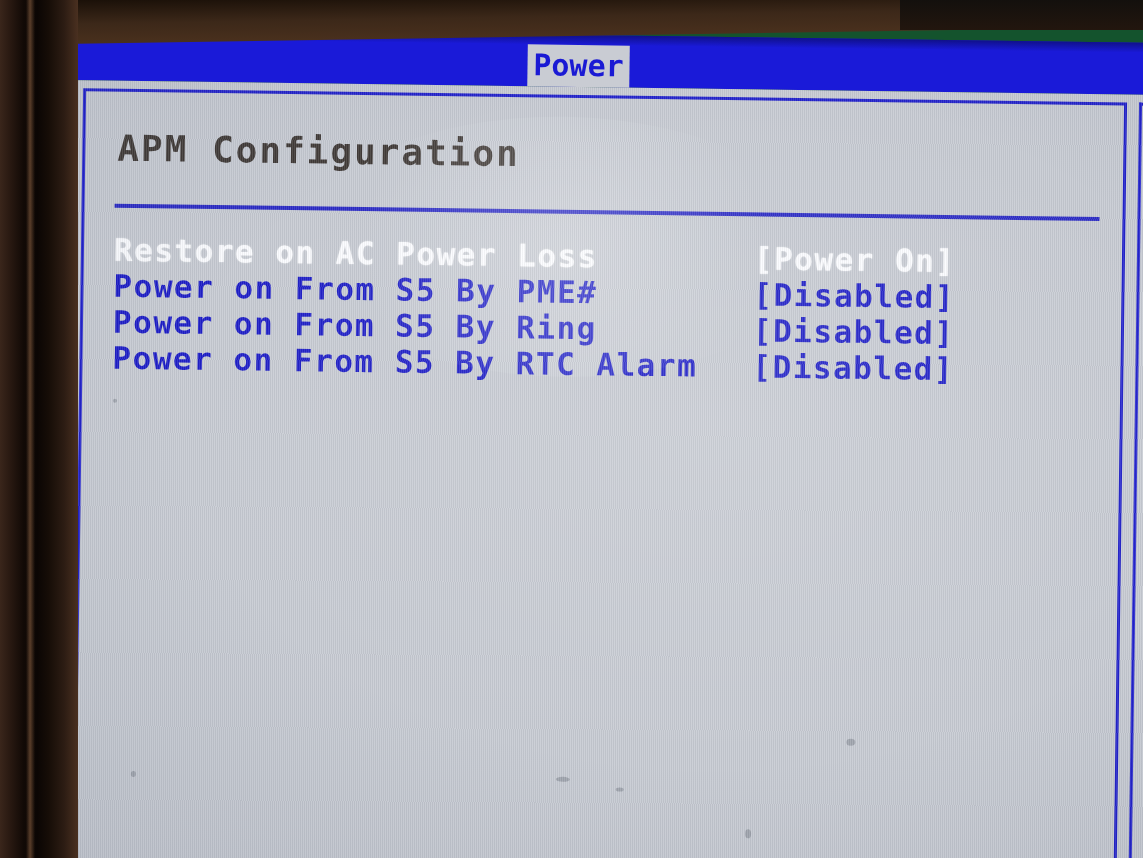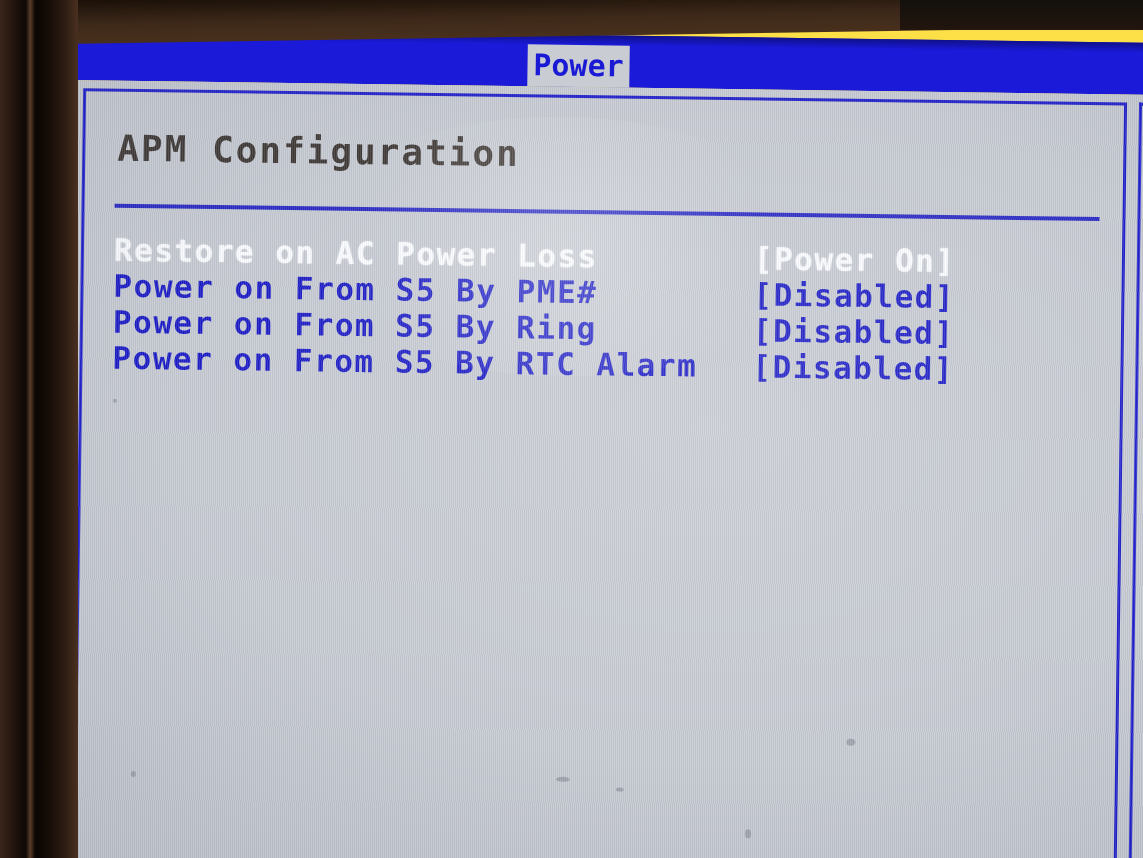--- a/index.html
+++ b/index.html
@@ -13,21 +13,21 @@
     overflow: hidden;
     font-family: "DejaVu Sans Mono", "Liberation Mono", monospace;
   }
 
   
   #photo {
     position: relative;
     width: 1143px;
     height: 858px;
     overflow: hidden;
-    background: #fde047;
+    background: #14532d;
   }
 
   .bezel-left {
     position: absolute;
     left: 0; top: 0;
     width: 78px; height: 858px;
     background: linear-gradient(90deg,
         #3a261b 0%, #2a1a12 12%,
         #120a06 30%, #0b0604 48%,
         #160d07 62%, #2c1c13 82%, #4a3020 100%);

